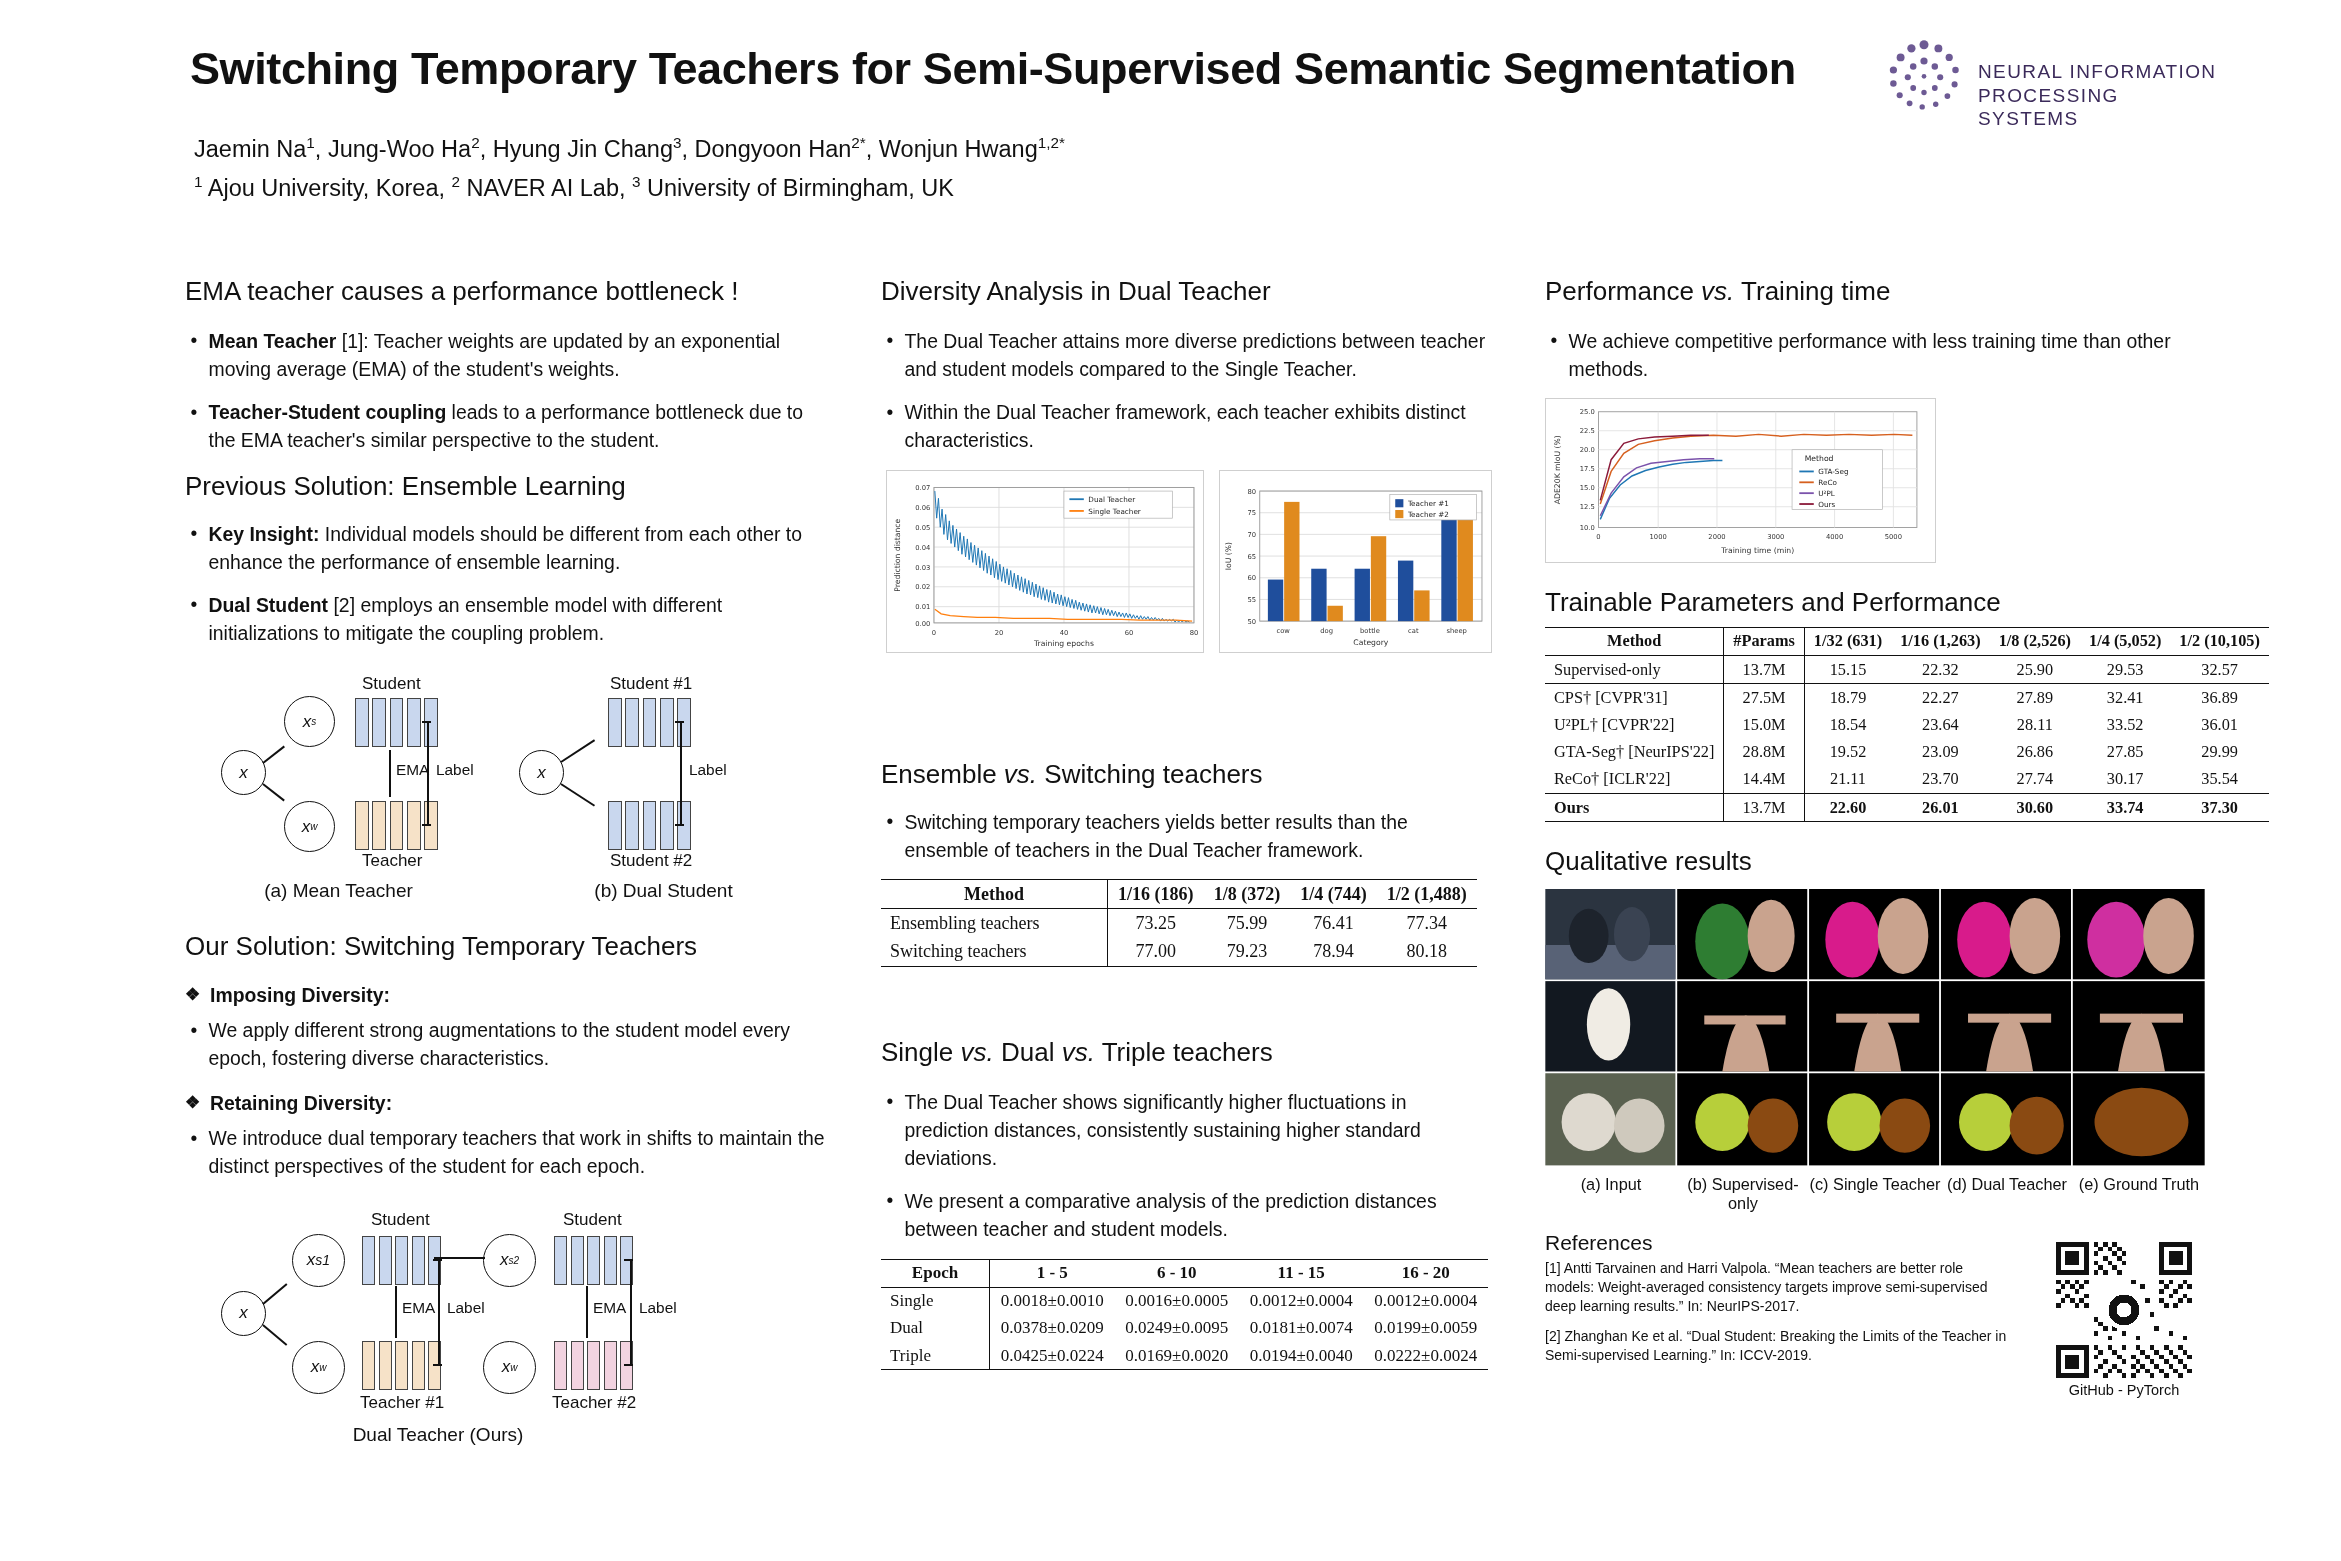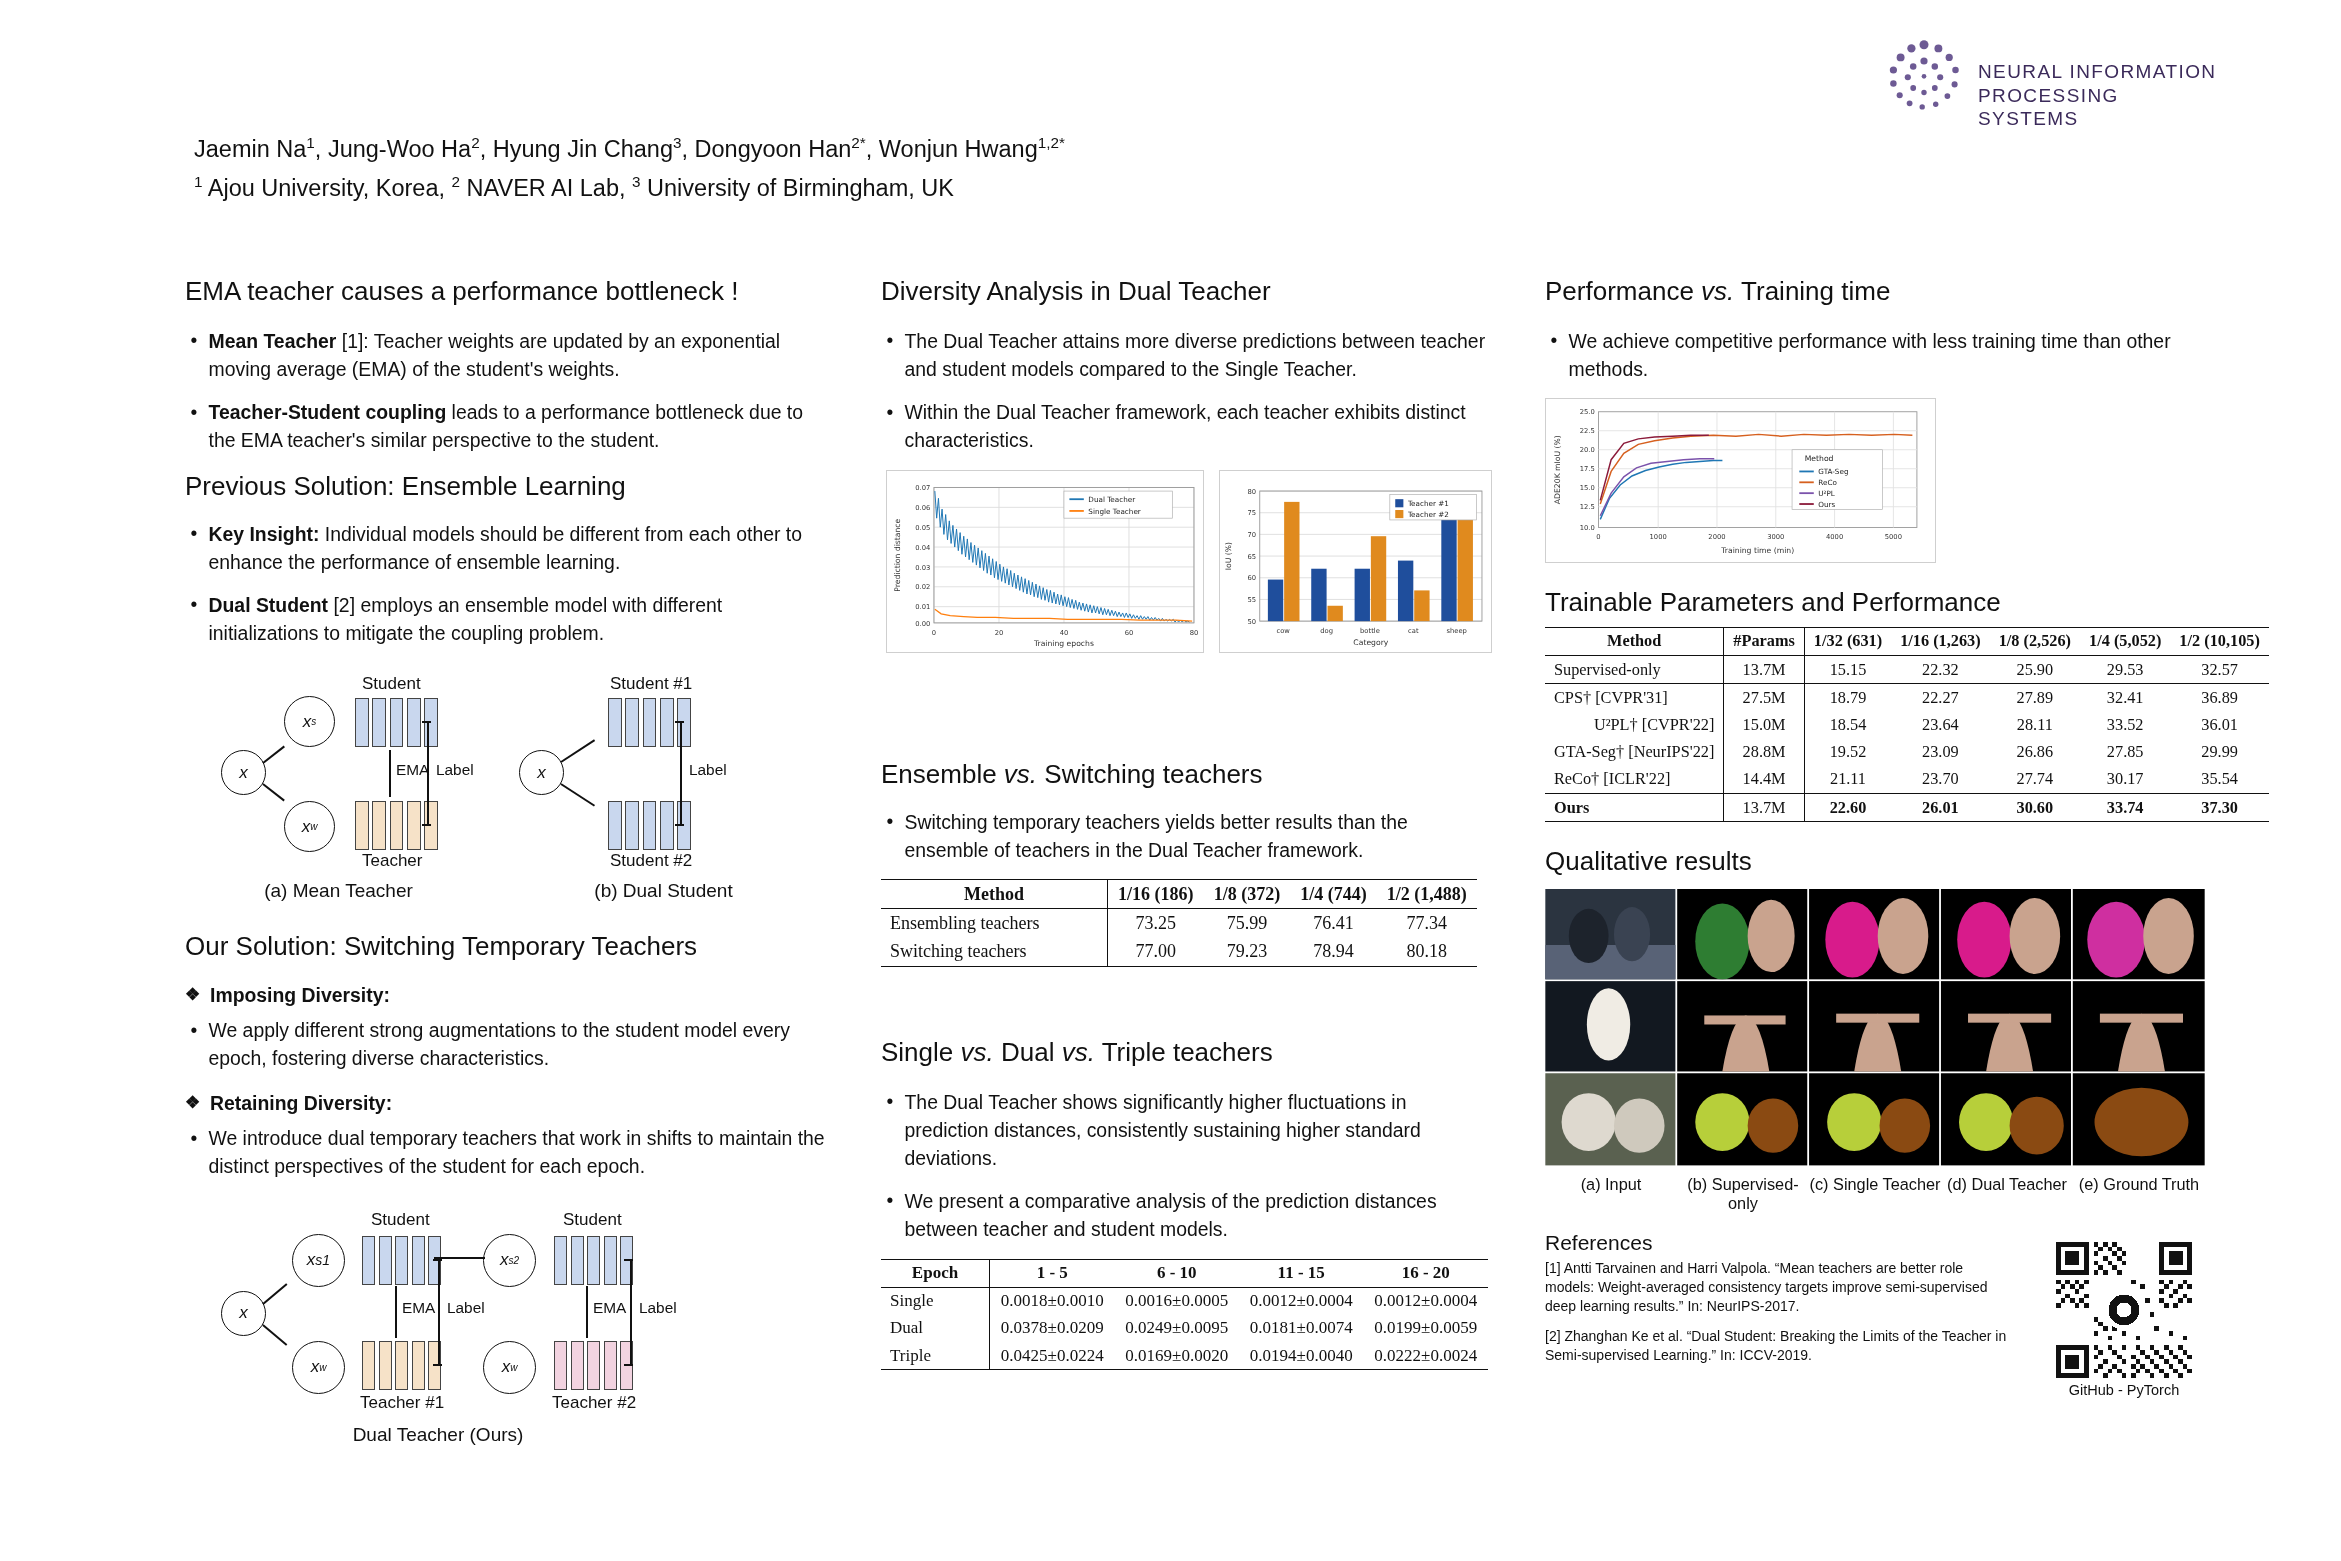--- a/index.html
+++ b/index.html
@@ -68,20 +68,21 @@
   .refs{font-size:14px;line-height:19px;color:#111;}
   .refs .rt{font-size:21px;margin-bottom:7.2px;color:#111;}
 
   .qr{position:absolute;width:136px;height:136px;}
 </style>
 </head>
 <body>
 
 <div class="poster">
 
+  <div class="title">Switching Temporary Teachers for Semi-Supervised Semantic Segmentation</div>
 
   <div class="authors">
     Jaemin Na<sup>1</sup>, Jung-Woo Ha<sup>2</sup>, Hyung Jin Chang<sup>3</sup>, Dongyoon Han<sup>2*</sup>, Wonjun Hwang<sup>1,2*</sup>
   </div>
   <div class="affil">
     <sup>1</sup> Ajou University, Korea, <sup>2</sup> NAVER AI Lab, <sup>3</sup> University of Birmingham, UK
   </div>
 
   <div class="neurips-logo">
     <svg width="90" height="90" viewBox="0 0 100 100" style="position:absolute;left:0;top:7.2px;">
@@ -556,21 +557,21 @@
         <tr class="rule-mid">
           <td style="text-align:left;">CPS† [CVPR'31]</td>
           <td class="vline">27.5M</td>
           <td class="vline">18.79</td>
           <td>22.27</td>
           <td>27.89</td>
           <td>32.41</td>
           <td>36.89</td>
         </tr>
         <tr>
-          <td style="text-align:right;">U²PL† [CVPR'22]</td>
+          <td style="text-align:left;">U²PL† [CVPR'22]</td>
           <td class="vline">15.0M</td>
           <td class="vline">18.54</td>
           <td>23.64</td>
           <td>28.11</td>
           <td>33.52</td>
           <td>36.01</td>
         </tr>
         <tr>
           <td style="text-align:right;">GTA-Seg† [NeurIPS'22]</td>
           <td class="vline">28.8M</td>

